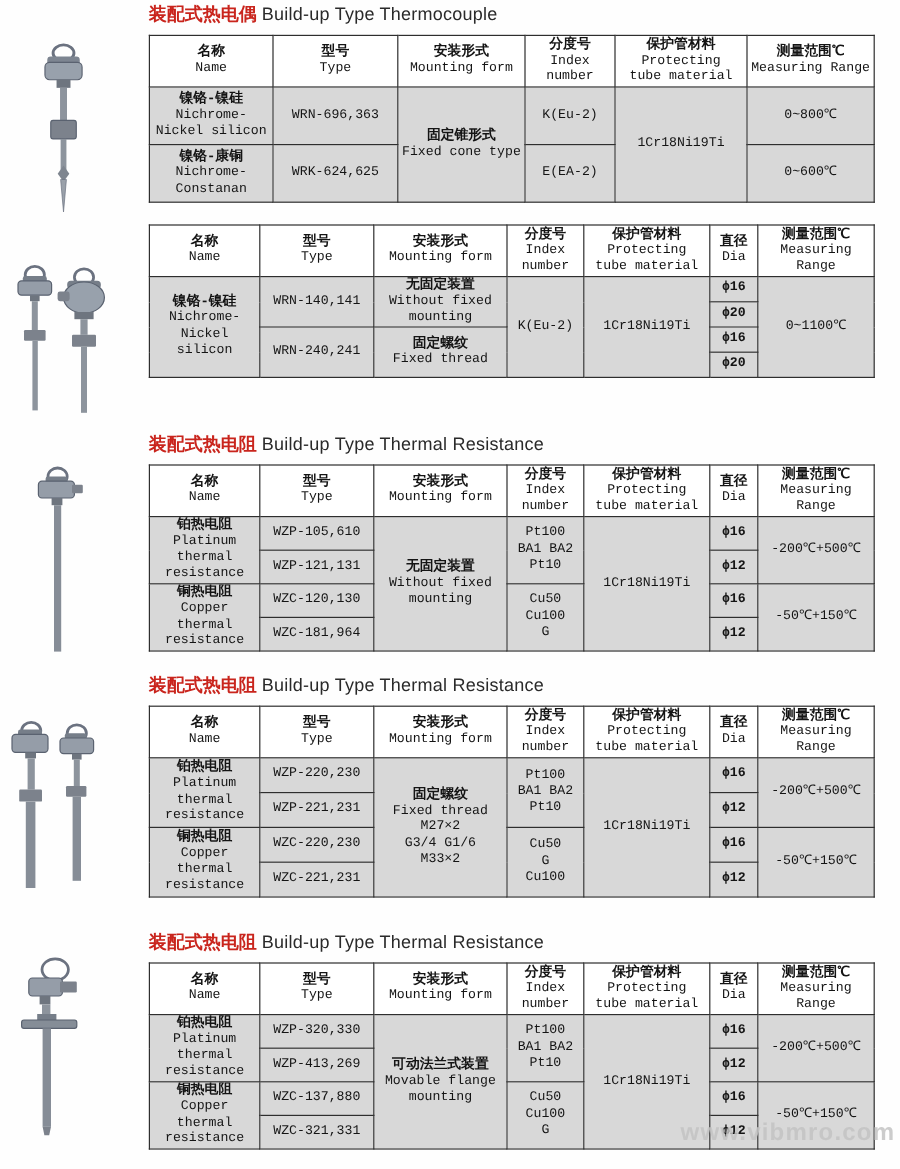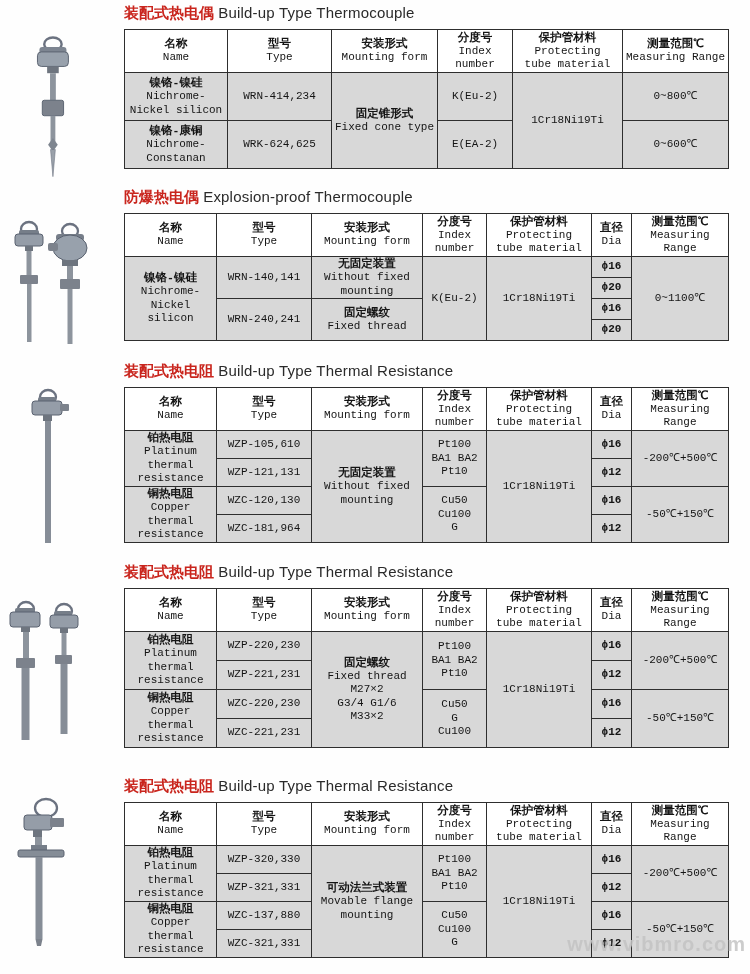--- a/index.html
+++ b/index.html
@@ -168,21 +168,21 @@
             </th>
         </tr>
       </thead>
       <tbody>
         <tr>
           <td>
               <div class="lz">镍铬-镍硅</div>
               <div>Nichrome-</div>
               <div>Nickel silicon</div>
             </td>
-          <td>WRN-414,234</td>
+          <td>WRN-696,363</td>
           <td rowspan="2">
               <div class="lz">固定锥形式</div>
               <div>Fixed cone type</div>
             </td>
           <td>K(Eu-2)</td>
           <td rowspan="2">1Cr18Ni19Ti</td>
           <td>0~800℃</td>
         </tr>
         <tr>
           <td>
@@ -192,24 +192,20 @@
             </td>
           <td>WRK-624,625</td>
           <td>E(EA-2)</td>
           <td>0~600℃</td>
         </tr>
       </tbody>
     </table>
   </div>
 
   <div class="section sec2">
-    <div class="title">
-      <span class="t-zh">防爆热电偶</span>
-      <span class="t-en">Explosion-proof Thermocouple</span>
-    </div>
     <table class="spec t2">
       <colgroup>
           <col style="width:92px">
           <col style="width:95px">
           <col style="width:111px">
           <col style="width:64px">
           <col style="width:105px">
           <col style="width:40px">
           <col style="width:97px">
         </colgroup>
@@ -551,21 +547,21 @@
           <td rowspan="2">
               <div>Pt100</div>
               <div>BA1 BA2</div>
               <div>Pt10</div>
             </td>
           <td rowspan="4">1Cr18Ni19Ti</td>
           <td class="dia">ϕ16</td>
           <td rowspan="2">-200℃+500℃</td>
         </tr>
         <tr>
-          <td>WZP-321,331</td>
+          <td>WZP-413,269</td>
           <td class="dia">ϕ12</td>
         </tr>
         <tr>
           <td rowspan="2">
               <div class="lz">铜热电阻</div>
               <div>Copper</div>
               <div>thermal</div>
               <div>resistance</div>
             </td>
           <td>WZC-137,880</td>

